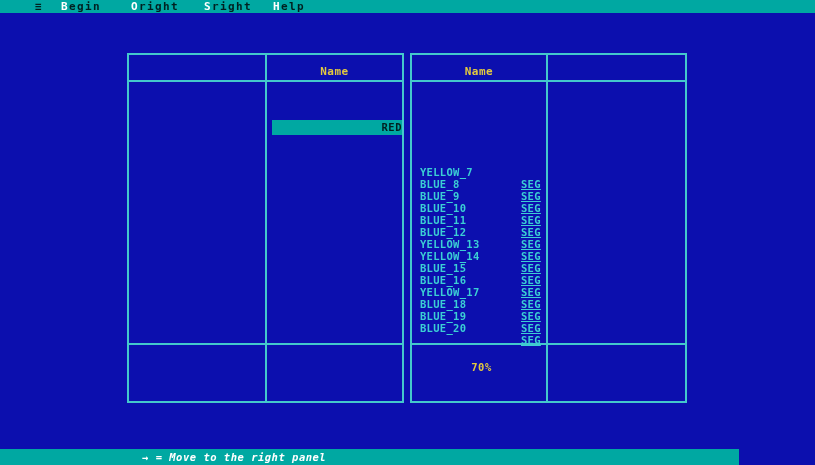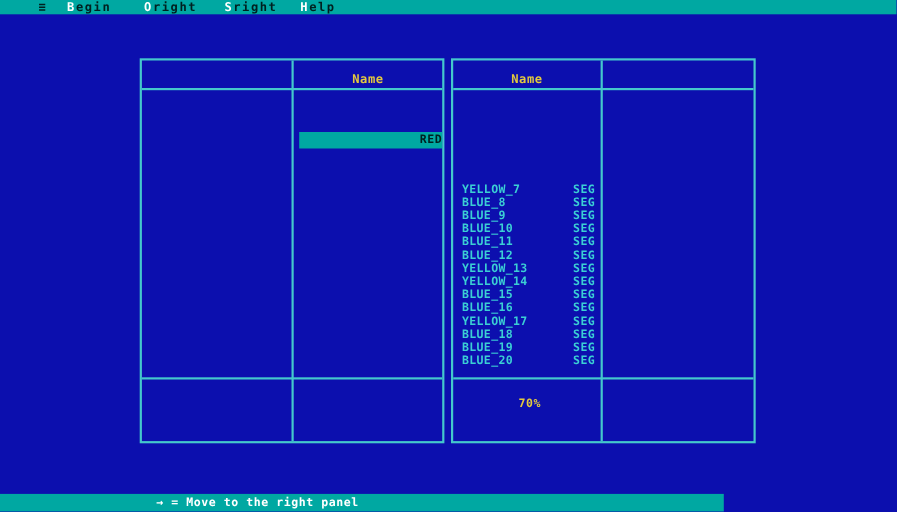--- a/index.html
+++ b/index.html
@@ -63,32 +63,33 @@
     color: var(--selected-text, #002020);
     text-align: right; font-size: 10.5px; line-height: 15px; letter-spacing: 0.5px;
     cursor: default;
     margin-top: 20px;
   }
 
   .file-list { position: absolute; left: 0; top: 111px; width: 158px; }
   .file-row  { position: relative; height: 12px; font-size: 10.5px; line-height: 12px;
                color: var(--list-text-cyan, #3bcfd4); letter-spacing: 0.3px; cursor: default; }
   .file-row .fname { position: absolute; left: 8px; top: 0; white-space: pre; }
-  .file-row .fext  { position: absolute; left: 109px; top: 0; white-space: pre; }
+  .file-row .fext  { position: absolute; left: 109px; top: 12px; white-space: pre; text-decoration: underline; }
 
   .progress {
     position: absolute; left: 0; top: 305px; width: 139px; height: 14px;
     text-align: center; color: var(--header-yellow, #e3c93f);
     font-size: 10.5px; line-height: 14px; letter-spacing: 0.5px;
   }
 
   
   .statusbar {
-    position: absolute; left: 0; top: 449px; width: 658px; height: 16px;
+    position: absolute; left: 0; top: 449px; width: 739px; height: 16px;
     background: var(--bar-teal, #00a8a2);
+    font-style: italic;
   }
   .statusbar .hint {
     position: absolute; left: 142px; top: 0;
     color: var(--title-white, #ffffff);
     font-size: 10.5px; line-height: 16px; letter-spacing: 0.5px; white-space: pre;
   }
 </style>
 </head>
 <body>
 

